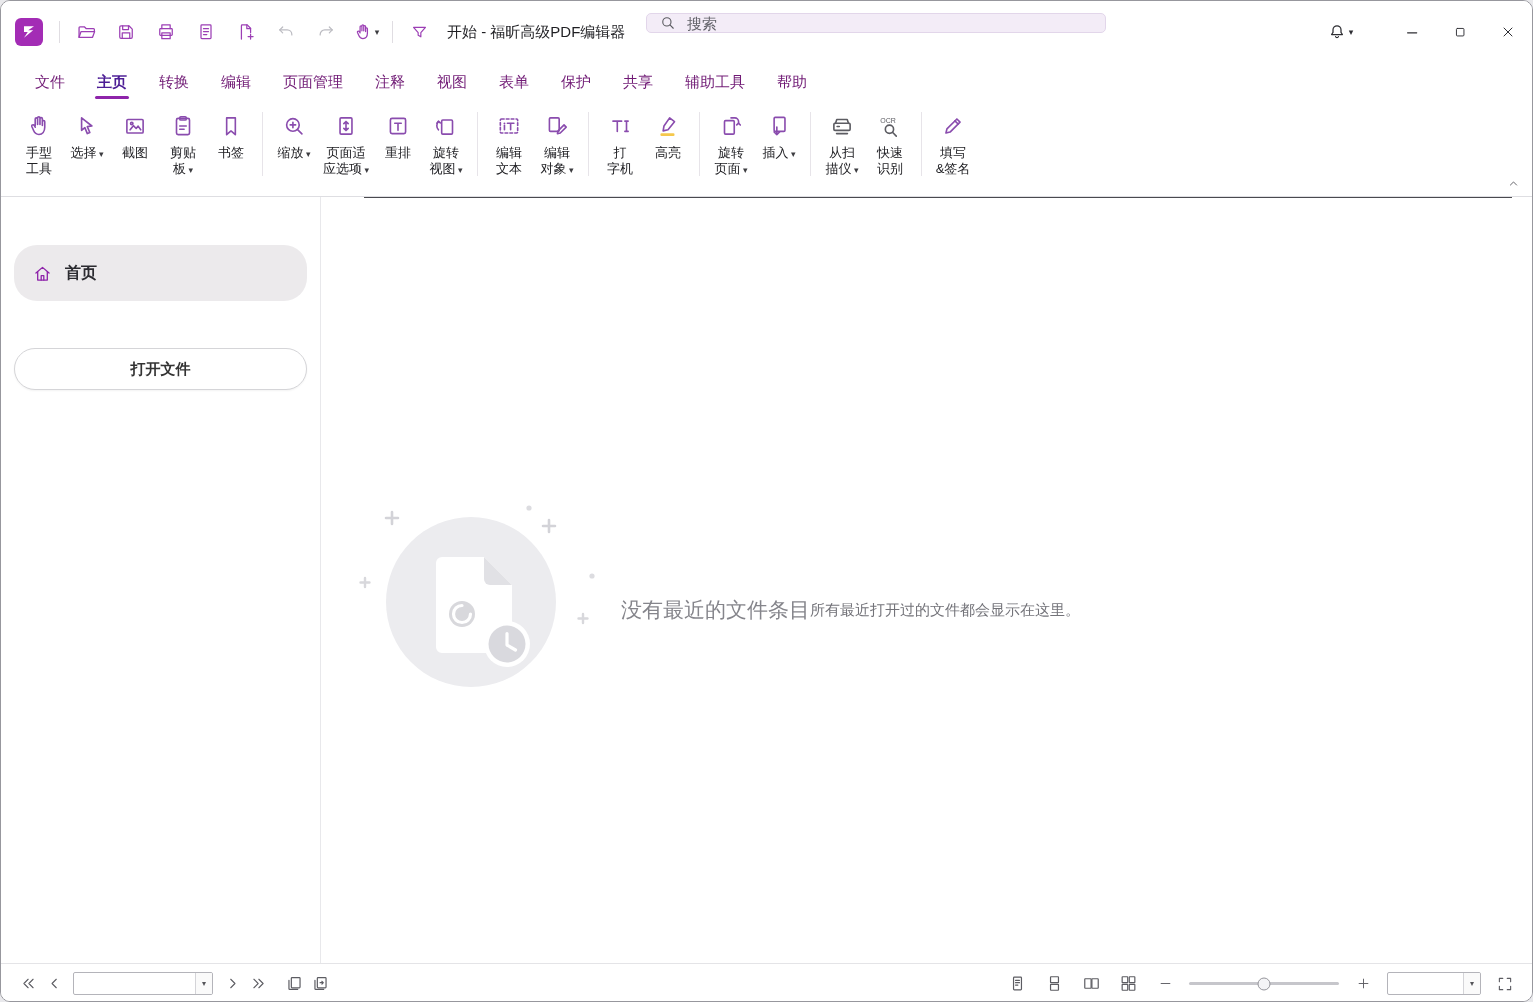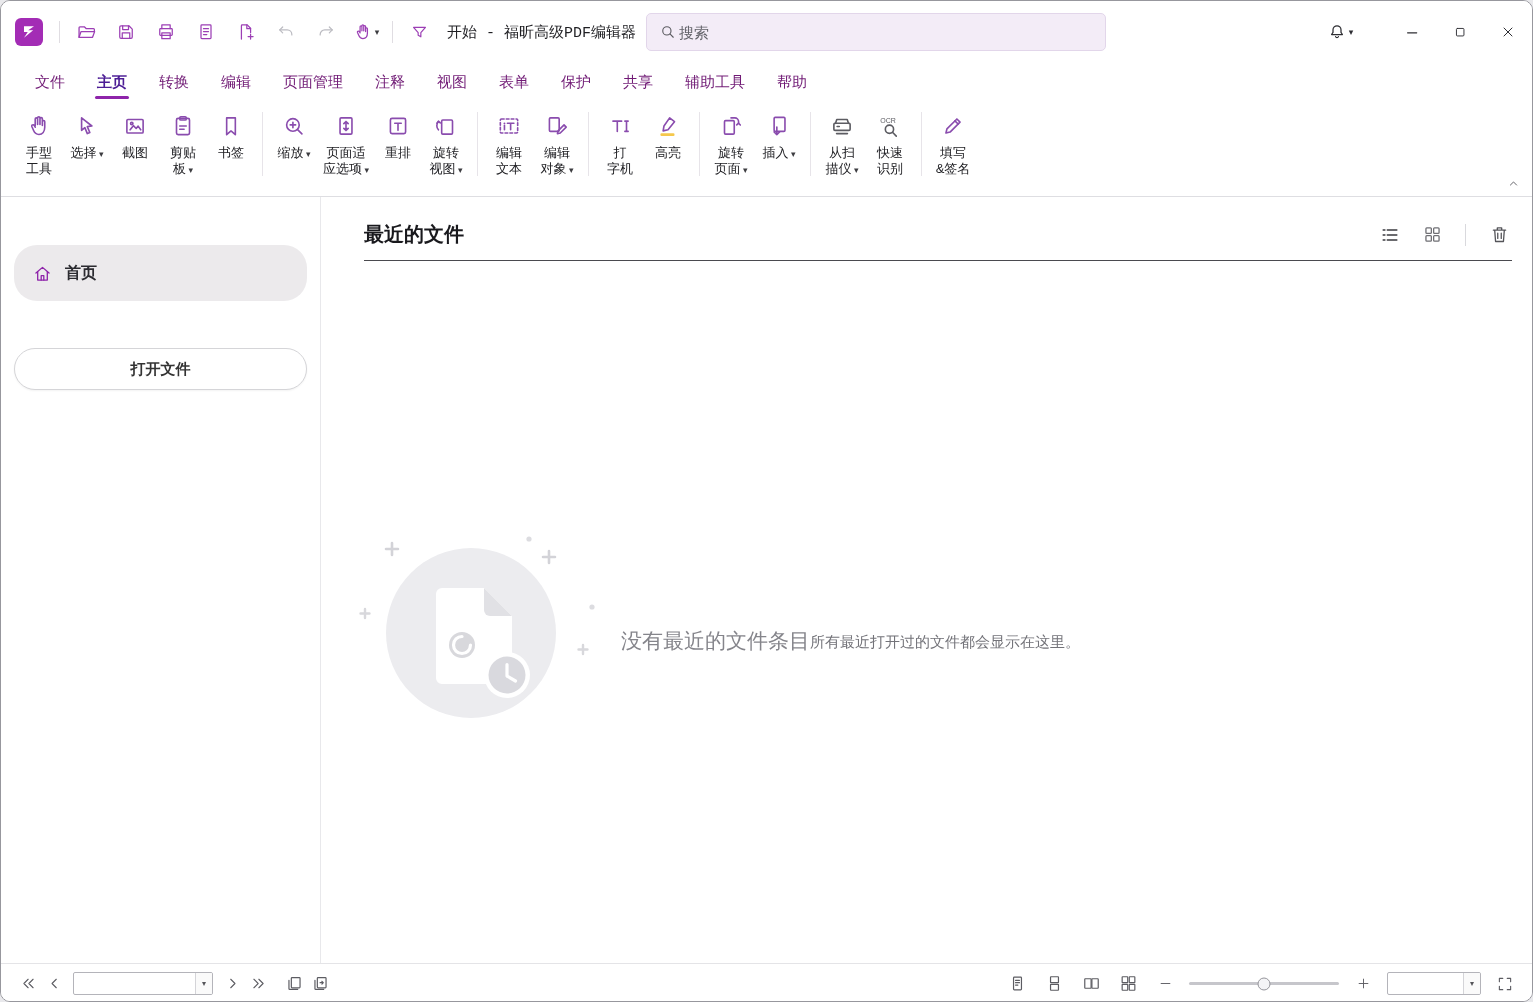--- a/index.html
+++ b/index.html
@@ -15,22 +15,22 @@
   .ic-gray{color:#5c5c62;}
   .ic-dim{color:#bcbcc2;}
   .ic-dark{color:#2e2e33;}
 
   
   .titlebar{height:62px;display:flex;align-items:center;padding:0 0 0 14px;position:relative;background:#fff;}
   .logo{width:28px;height:28px;border-radius:6px;display:flex;align-items:center;justify-content:center;margin-right:10px;}
   .tb-sep{width:1px;height:22px;background:#e0dde2;margin:0 6px;}
   .tbtn{width:40px;height:36px;display:flex;align-items:center;justify-content:center;border-radius:4px;}
   .tbtn.has-caret::after{content:"▾";font-size:9px;color:#3c3c40;margin-left:2px;}
-  .tb-title{font-size:15px;color:#1f1f23;margin-left:8px;white-space:nowrap;font-family:Liberation Mono, monospace;}
-  .searchbox{position:absolute;left:645px;top:12px;width:460px;height:38px;background:#f3ecf7;border:1px solid #e2d6ea;border-radius:5px;display:flex;align-items:center;padding:0 12px;}
+  .tb-title{font-size:15px;color:#1f1f23;margin-left:8px;white-space:nowrap;}
+  .searchbox{position:absolute;left:645px;top:12px;width:460px;height:20px;background:#f3ecf7;border:1px solid #e2d6ea;border-radius:5px;display:flex;align-items:center;padding:0 12px;gap:8px;}
   .searchbox input{flex:1;border:none;background:transparent;outline:none;font-size:15px;color:#333;font-family:inherit;}
   .searchbox input::placeholder{color:#63636a;}
   .tb-right{position:absolute;right:0;top:0;height:62px;display:flex;align-items:center;}
   .winbtn{width:48px;height:62px;display:flex;align-items:center;justify-content:center;}
   .bellbtn{width:44px;height:36px;display:flex;align-items:center;justify-content:center;margin-right:26px;}
   .bellbtn.has-caret::after{content:"▾";font-size:9px;color:#2e2e33;margin-left:2px;}
 
   
   .tabsrow{height:38px;display:flex;align-items:stretch;padding-left:18px;background:#fff;}
   .tab{display:flex;align-items:center;padding:0 16px;font-size:15px;color:#701a75;cursor:default;position:relative;}
@@ -411,44 +411,20 @@
             <path d="M4.5 11.5L12 5l7.5 6.5"></path>
             <path d="M6.5 10v9.5h11V10"></path>
             <path d="M10.5 19.5v-5h3v5"></path>
           </svg>
         <span class="txt">首页</span>
       </div>
       <div class="side-open">打开文件</div>
     </div>
 
     <div class="content">
-      <div class="c-head">
-        <div class="c-title">最近的文件</div>
-        <div class="c-tools">
-          <div class="c-ico">
-            <svg class="icon" viewBox="0 0 24 24" width="22" height="22" style="color:#3a3a3f;">
-                <path d="M4.5 6.5h2M9 6.5h10.5M4.5 12h2M9 12h10.5M4.5 17.5h2M9 17.5h10.5"></path>
-              </svg>
-          </div>
-          <div class="c-ico">
-            <svg class="icon" viewBox="0 0 24 24" width="21" height="21" style="color:#6f6f74;">
-                <rect x="4.5" y="4.5" width="6.2" height="6.2" rx="1"></rect>
-                <rect x="13.3" y="4.5" width="6.2" height="6.2" rx="1"></rect>
-                <rect x="4.5" y="13.3" width="6.2" height="6.2" rx="1"></rect>
-                <rect x="13.3" y="13.3" width="6.2" height="6.2" rx="1"></rect>
-              </svg>
-          </div>
-          <div class="c-sep"></div>
-          <div class="c-ico">
-            <svg class="icon" viewBox="0 0 24 24" width="21" height="21" style="color:#55555a;">
-                <path d="M5 7h14M9.5 7V4.5h5V7M6.5 7l1 13h9l1-13M10 10.5v6M14 10.5v6"></path>
-              </svg>
-          </div>
-        </div>
-      </div>
       <div class="c-divider"></div>
 
       <div class="empty">
         <svg class="art" viewBox="0 0 300 220" width="300" height="220">
           <circle cx="150" cy="110" r="85" fill="#ececef"></circle>
           <path d="M71 20v12M65 26h12" stroke="#d3d3d8" stroke-width="2.6" stroke-linecap="round" fill="none"></path>
           <path d="M228 28v12M222 34h12" stroke="#d3d3d8" stroke-width="2.6" stroke-linecap="round" fill="none"></path>
           <path d="M44 86v9M39.5 90.5h9" stroke="#d8d8dc" stroke-width="2.4" stroke-linecap="round" fill="none"></path>
           <path d="M262 122v9M257.5 126.5h9" stroke="#d8d8dc" stroke-width="2.4" stroke-linecap="round" fill="none"></path>
           <circle cx="208" cy="16" r="2.6" fill="#dcdce0"></circle>

